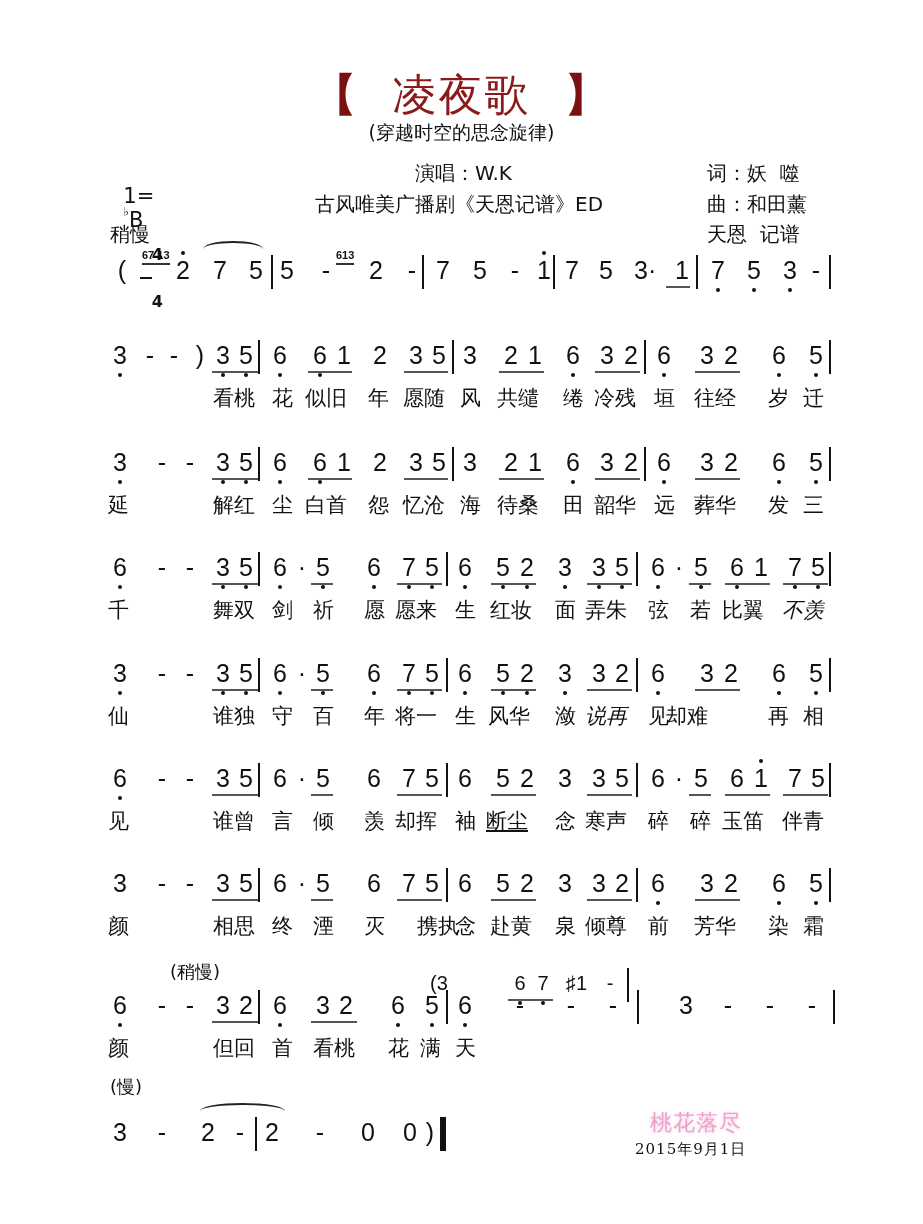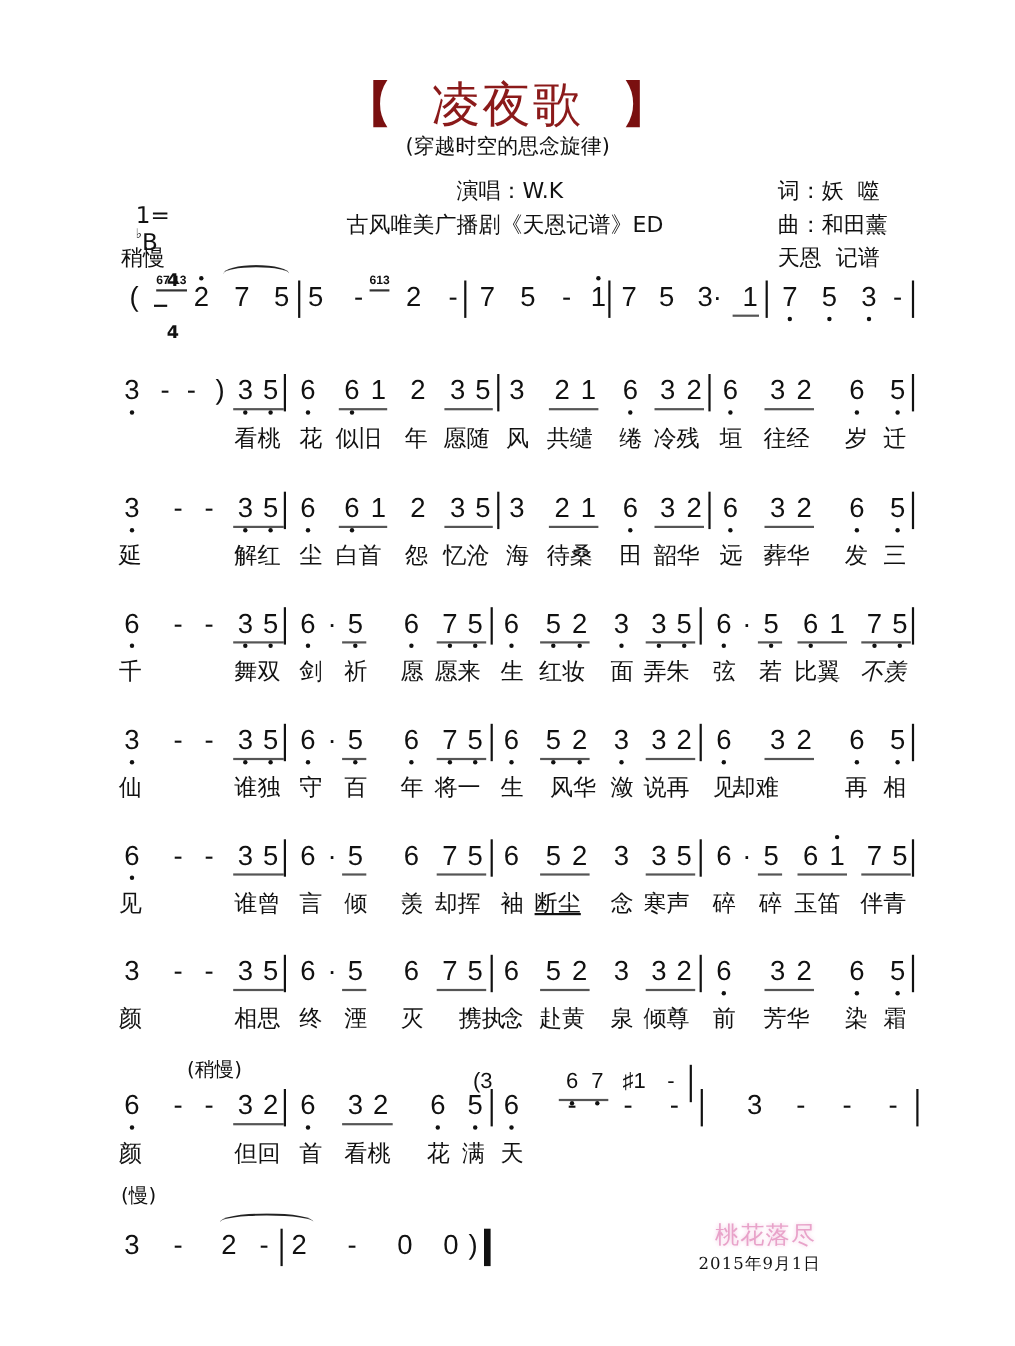--- a/index.html
+++ b/index.html
@@ -268,23 +268,23 @@
       <div class="ul" style="left: 491px; width: 45px;"></div>
       <div class="ul" style="left: 587px; width: 45px;"></div>
       <div class="ul" style="left: 695px; width: 45px;"></div>
       <div class="ly" style="left: 108px;">仙</div>
       <div class="ly" style="left: 213px;">谁独</div>
       <div class="ly" style="left: 272px;">守</div>
       <div class="ly" style="left: 313px;">百</div>
       <div class="ly" style="left: 364px;">年</div>
       <div class="ly" style="left: 395px;">将一</div>
       <div class="ly" style="left: 455px;">生</div>
-      <div class="ly" style="left: 500px;">风华</div>
+      <div class="ly" style="left: 488px;">风华</div>
       <div class="ly" style="left: 555px;">潋</div>
-      <div class="ly" style="left: 585px;">说再</div>
+      <div class="ly" style="left: 585px; font-style: italic;">说再</div>
       <div class="ly" style="left: 648px;">见</div>
       <div class="ly" style="left: 666px;">却难</div>
       <div class="ly" style="left: 768px;">再</div>
       <div class="ly" style="left: 803px;">相</div>
     </div>
     <div class="row" style="top: 763px;">
       <div class="n" style="left: 110px;">6<span class="dt lo"></span></div>
       <div class="n" style="left: 152px;">-</div>
       <div class="n" style="left: 180px;">-</div>
       <div class="n" style="left: 213px;">3</div>

